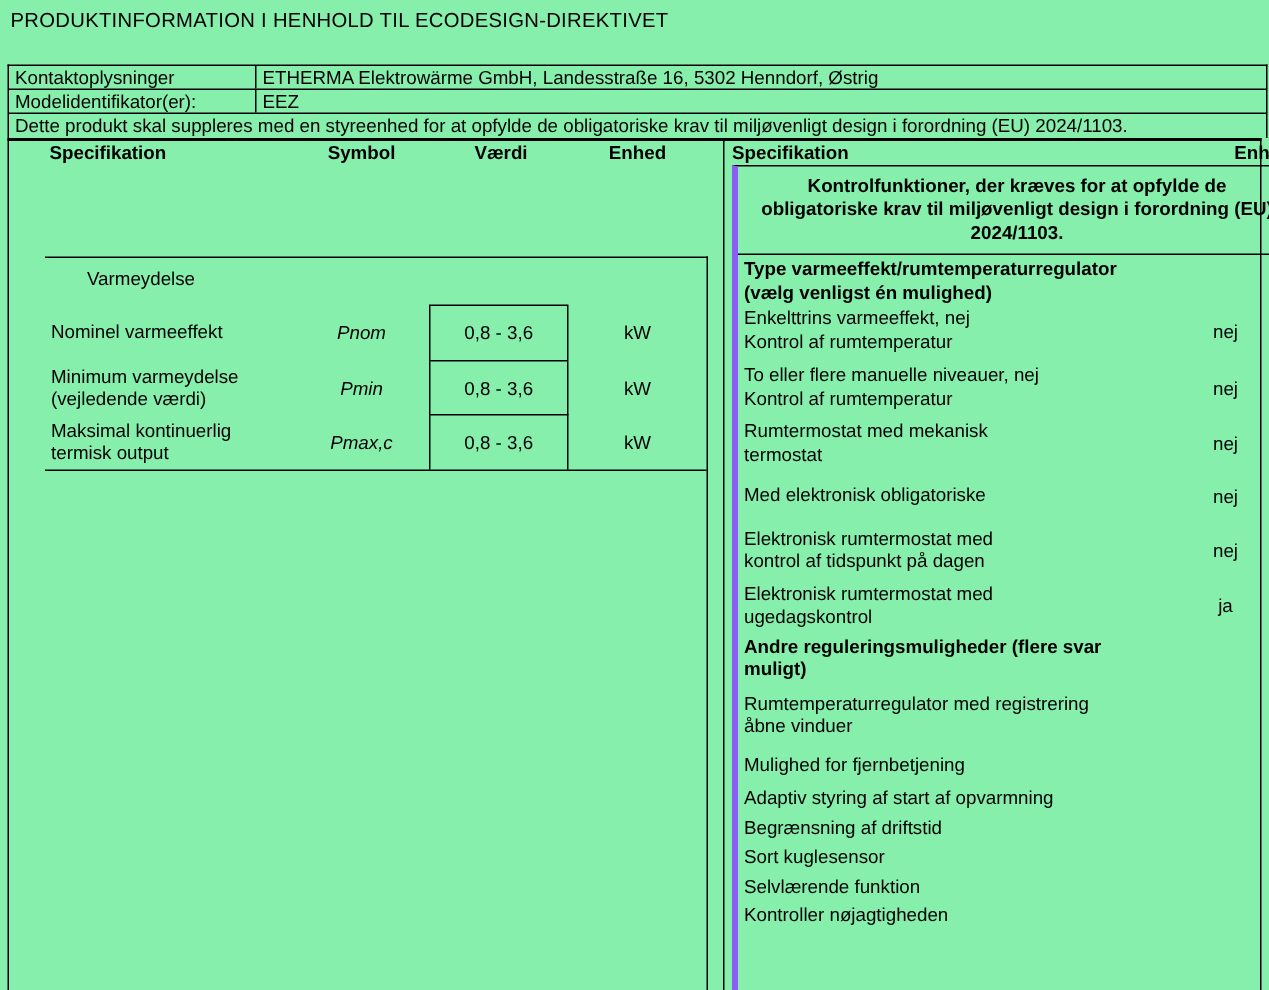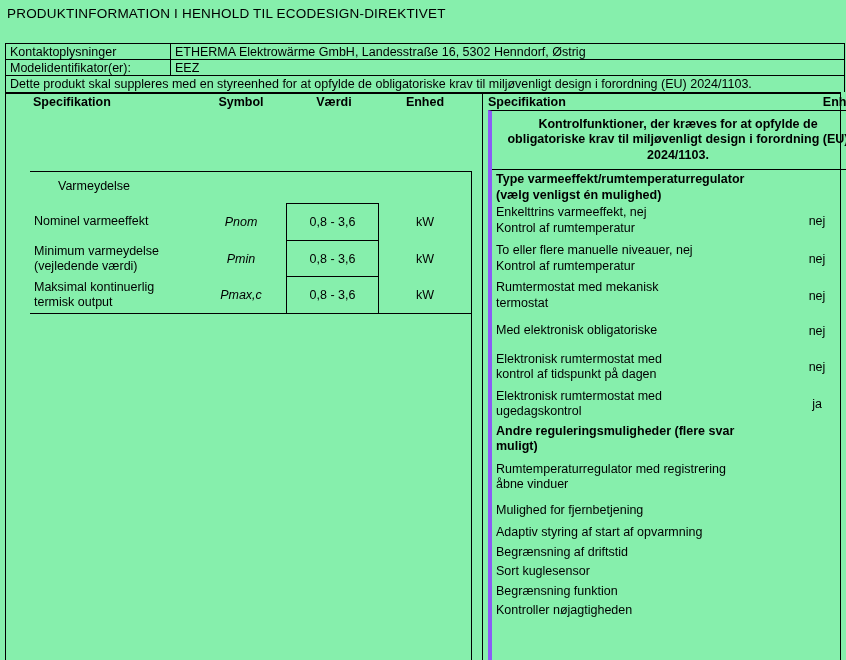--- a/index.html
+++ b/index.html
@@ -188,21 +188,21 @@
             </div>
             <div class="rrow">
               <div class="rlabel">Begrænsning af driftstid</div>
               <div class="rvalue"></div>
             </div>
             <div class="rrow">
               <div class="rlabel">Sort kuglesensor</div>
               <div class="rvalue"></div>
             </div>
             <div class="rrow">
-              <div class="rlabel">Begrænsning funktion</div>
+              <div class="rlabel">Selvlærende funktion</div>
               <div class="rvalue"></div>
             </div>
             <div class="rrow">
               <div class="rlabel">Kontroller nøjagtigheden</div>
               <div class="rvalue"></div>
             </div>
           </div>
       </div>
 
     </div>

